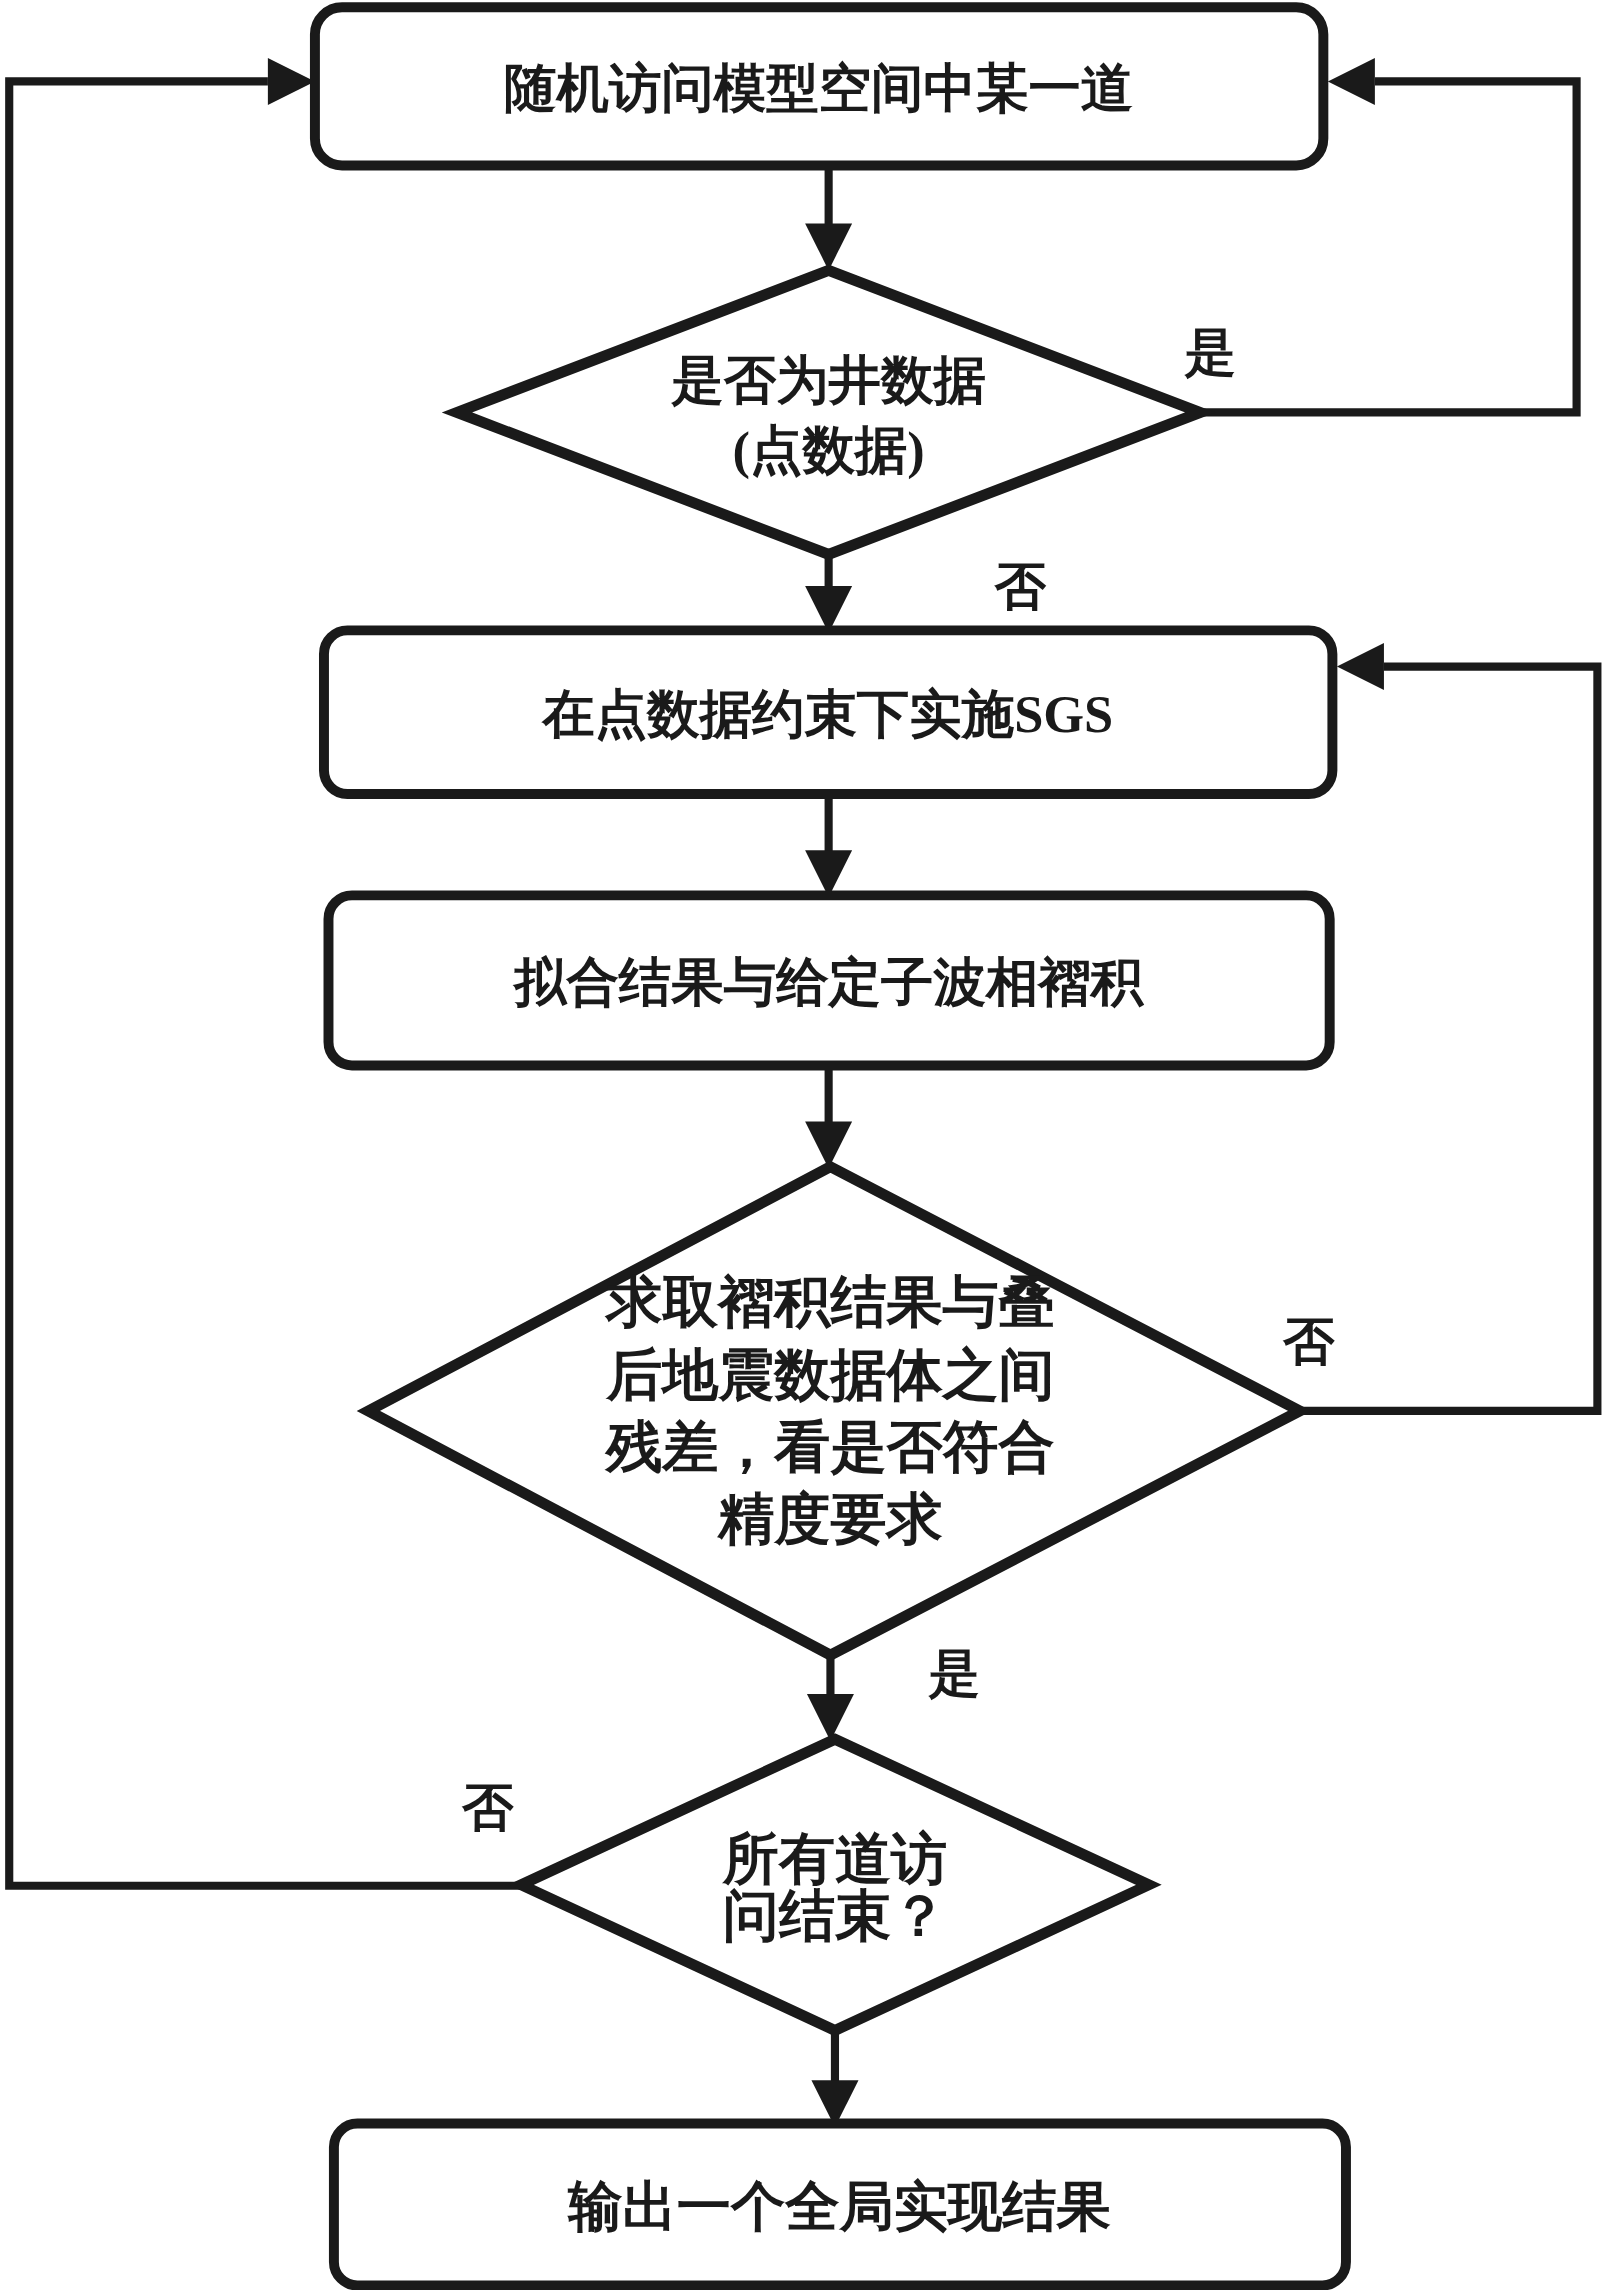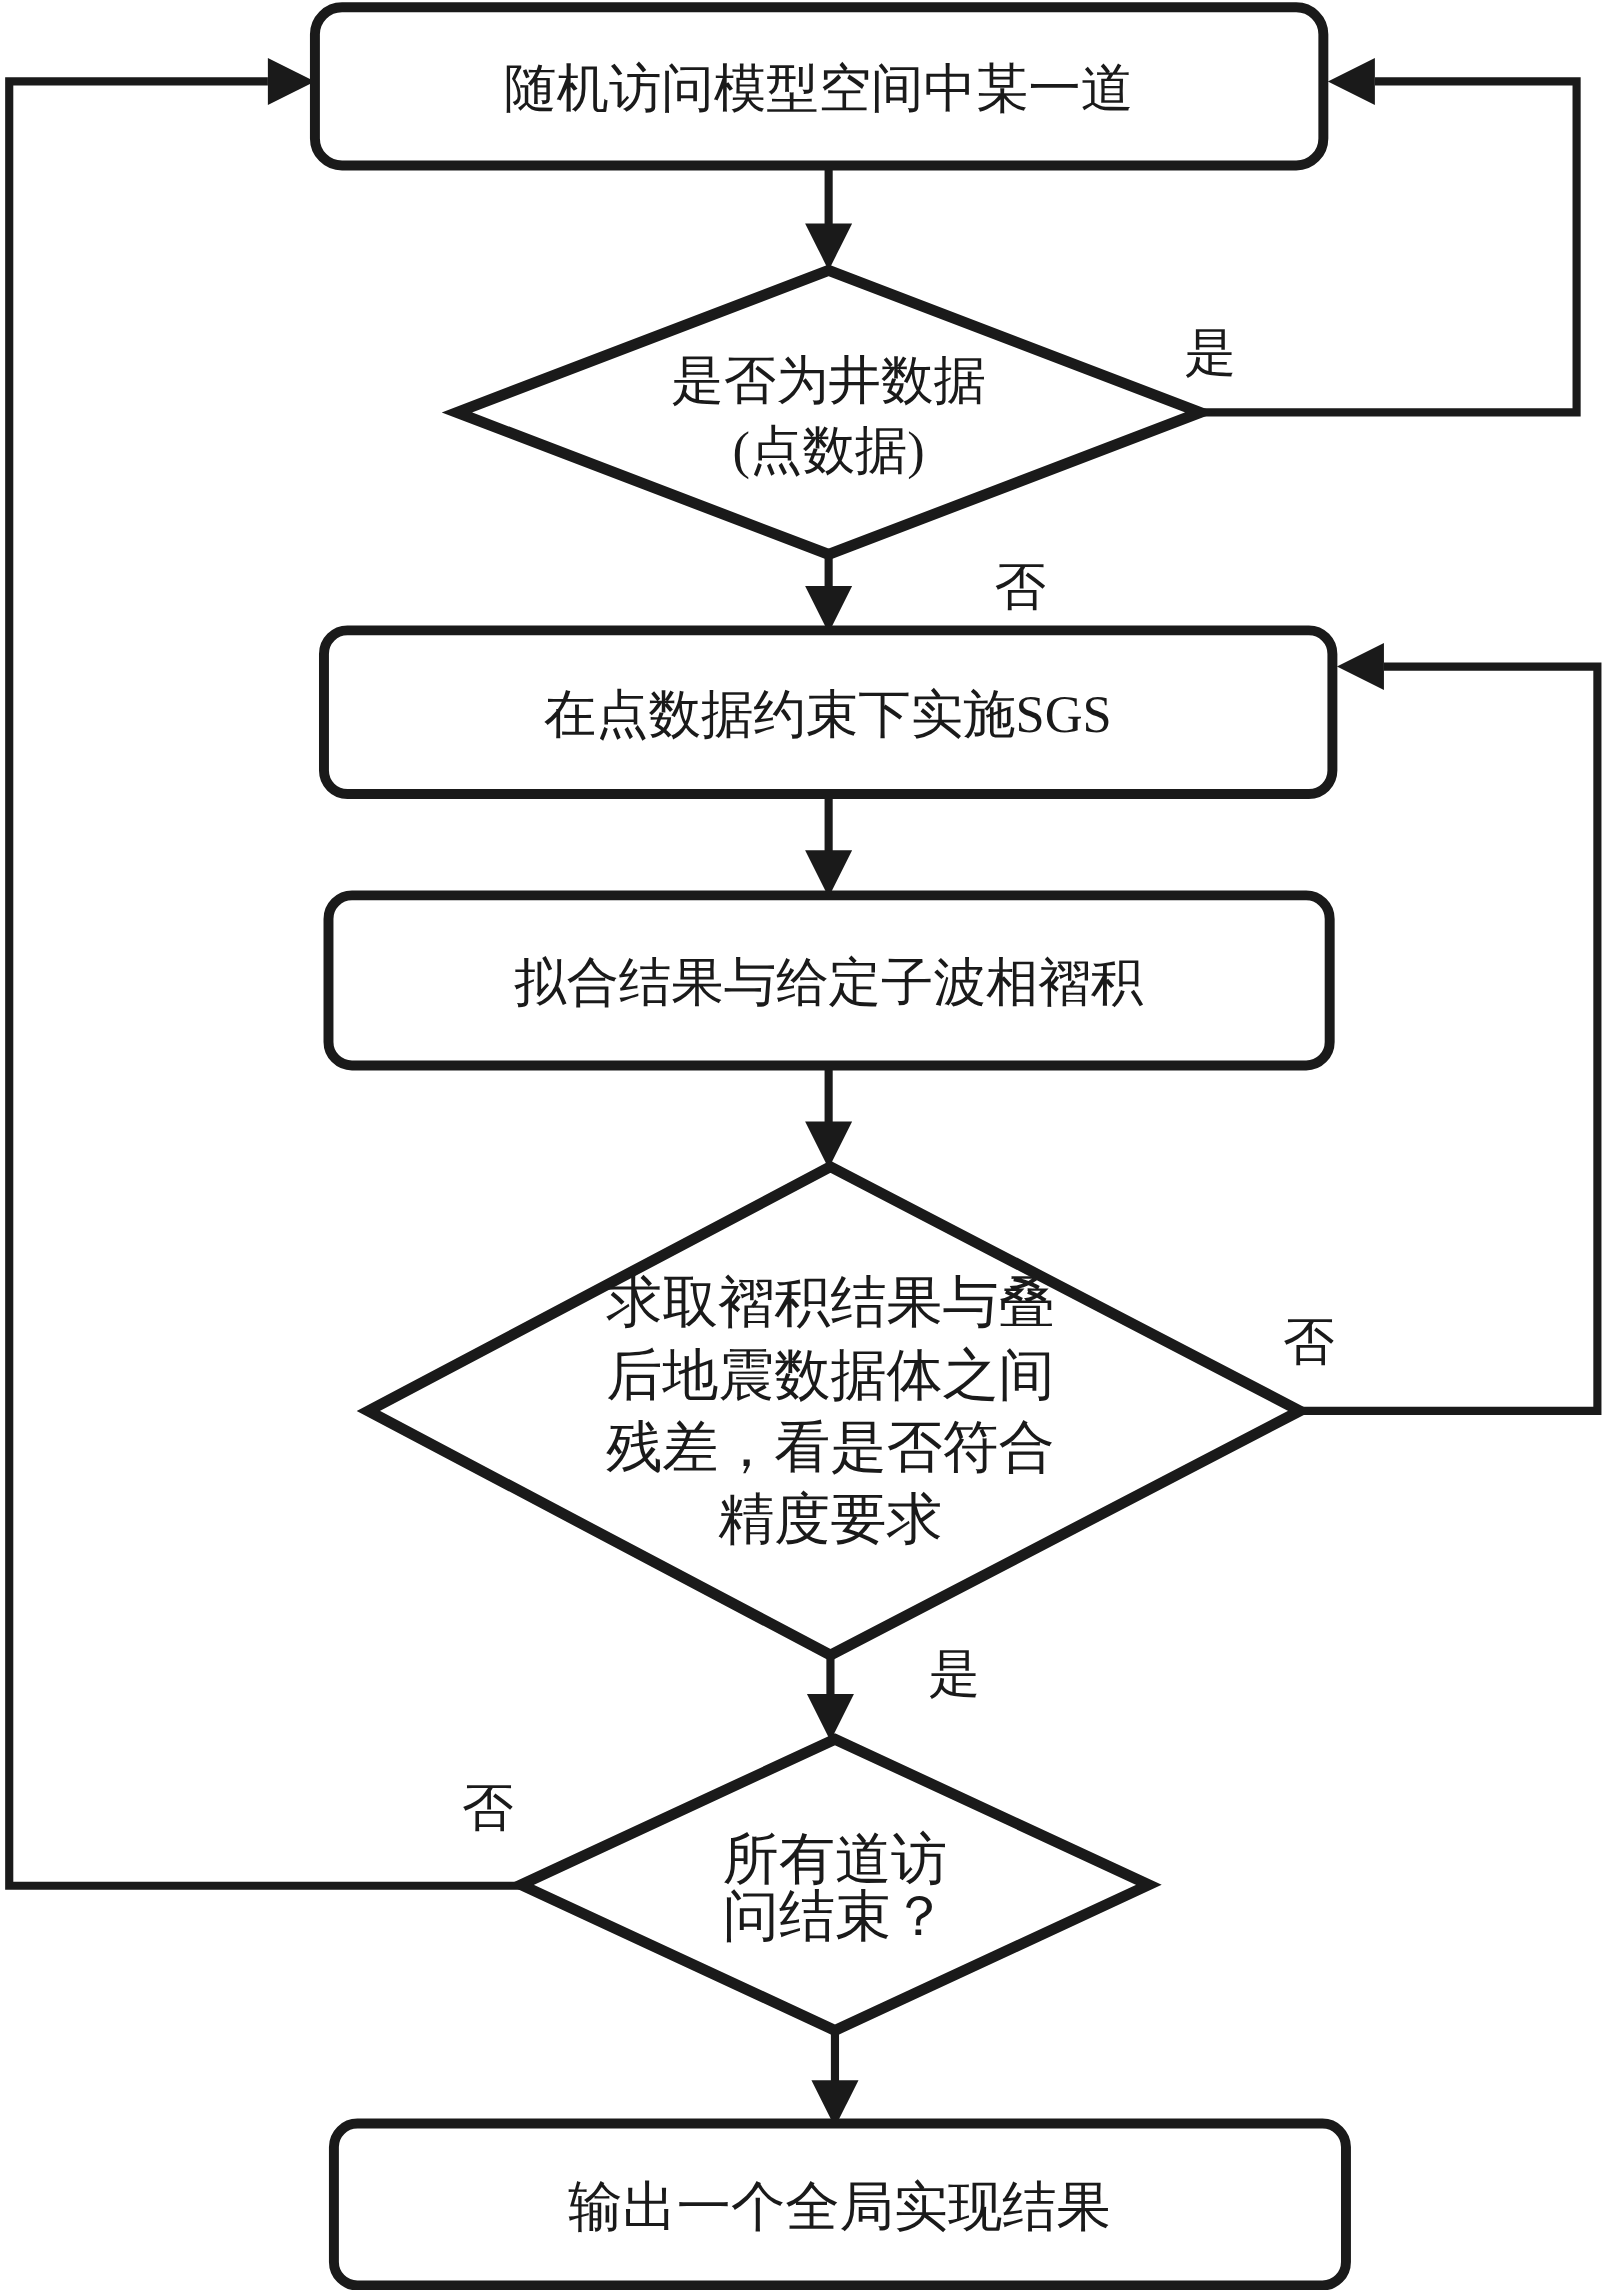--- a/index.html
+++ b/index.html
@@ -1,20 +1,21 @@
 <!DOCTYPE html>
 <html style="--stroke: #1a1a1a; --bg: #ffffff;font-size:14.5px"><head>
 <meta charset="utf-8">
 <style>
   :root { --stroke: #1a1a1a; --bg: #ffffff; }
   * { box-sizing: border-box; }
   html, body { margin: 0; padding: 0; background: var(--bg); }
   .page {
     width: 1603px; height: 2290px; background: var(--bg);
     font-family: "Liberation Serif", "DejaVu Serif", serif;
+    font-weight: bold;
   }
   svg { display: block; width: 1603px; height: 2290px; }
   .shape { fill: #ffffff; stroke: var(--stroke); }
   .box { stroke-width: 11; }
   .diamond { stroke-width: 12; stroke-linejoin: miter; }
   .edge { fill: none; stroke: var(--stroke); stroke-width: 9; }
   .head { fill: var(--stroke); stroke: none; }
   .node-label {
     fill: var(--stroke); stroke: none;
     font-family: "Liberation Serif", "DejaVu Serif", serif;

